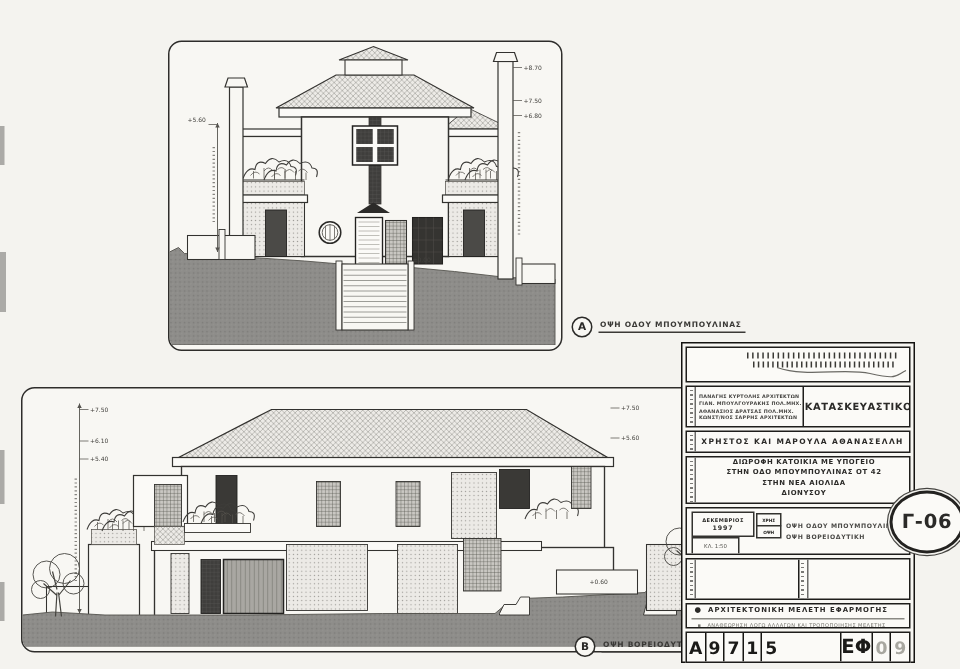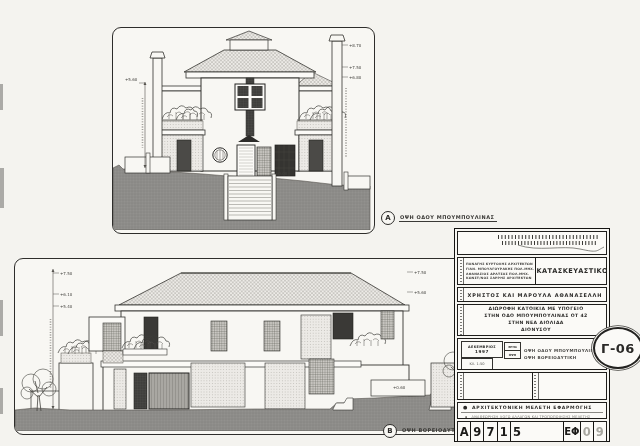--- a/index.html
+++ b/index.html
@@ -63,21 +63,21 @@
   .r-study{height:17px;display:flex;flex-direction:column;justify-content:center;padding:0 3px;}
   .study1{font-size:4.6px;font-weight:bold;letter-spacing:.7px;white-space:nowrap;
       border-bottom:.7px solid #8a8984;padding:1px 0 2px 2px;}
   .study1 .dot{font-size:5px;margin-right:4px;}
   .study2{font-size:3.4px;color:#77766f;letter-spacing:.3px;white-space:nowrap;padding:2px 0 0 4px;}
   .study2 .dot{font-size:3.4px;margin-right:4px;}
   .r-code{height:21px;display:flex;background:#fbfaf7;}
   .code-cell{flex:1;display:flex;align-items:center;justify-content:center;
       font-size:11.5px;font-weight:bold;color:#1b1a18;}
   .code-cell + .code-cell{border-left:1.3px solid #161512;}
-  .code-cell.small{font-size:10px;margin-left:40px;}
+  .code-cell.small{font-size:13px;margin-left:40px;}
   .code-cell.ghost{color:#a8a7a0;}
   .defs-svg{position:absolute;width:0;height:0;}
 </style>
 </head>
 <body>
 
 <div class="page">
 
   <svg class="defs-svg" aria-hidden="true">
     <defs>

